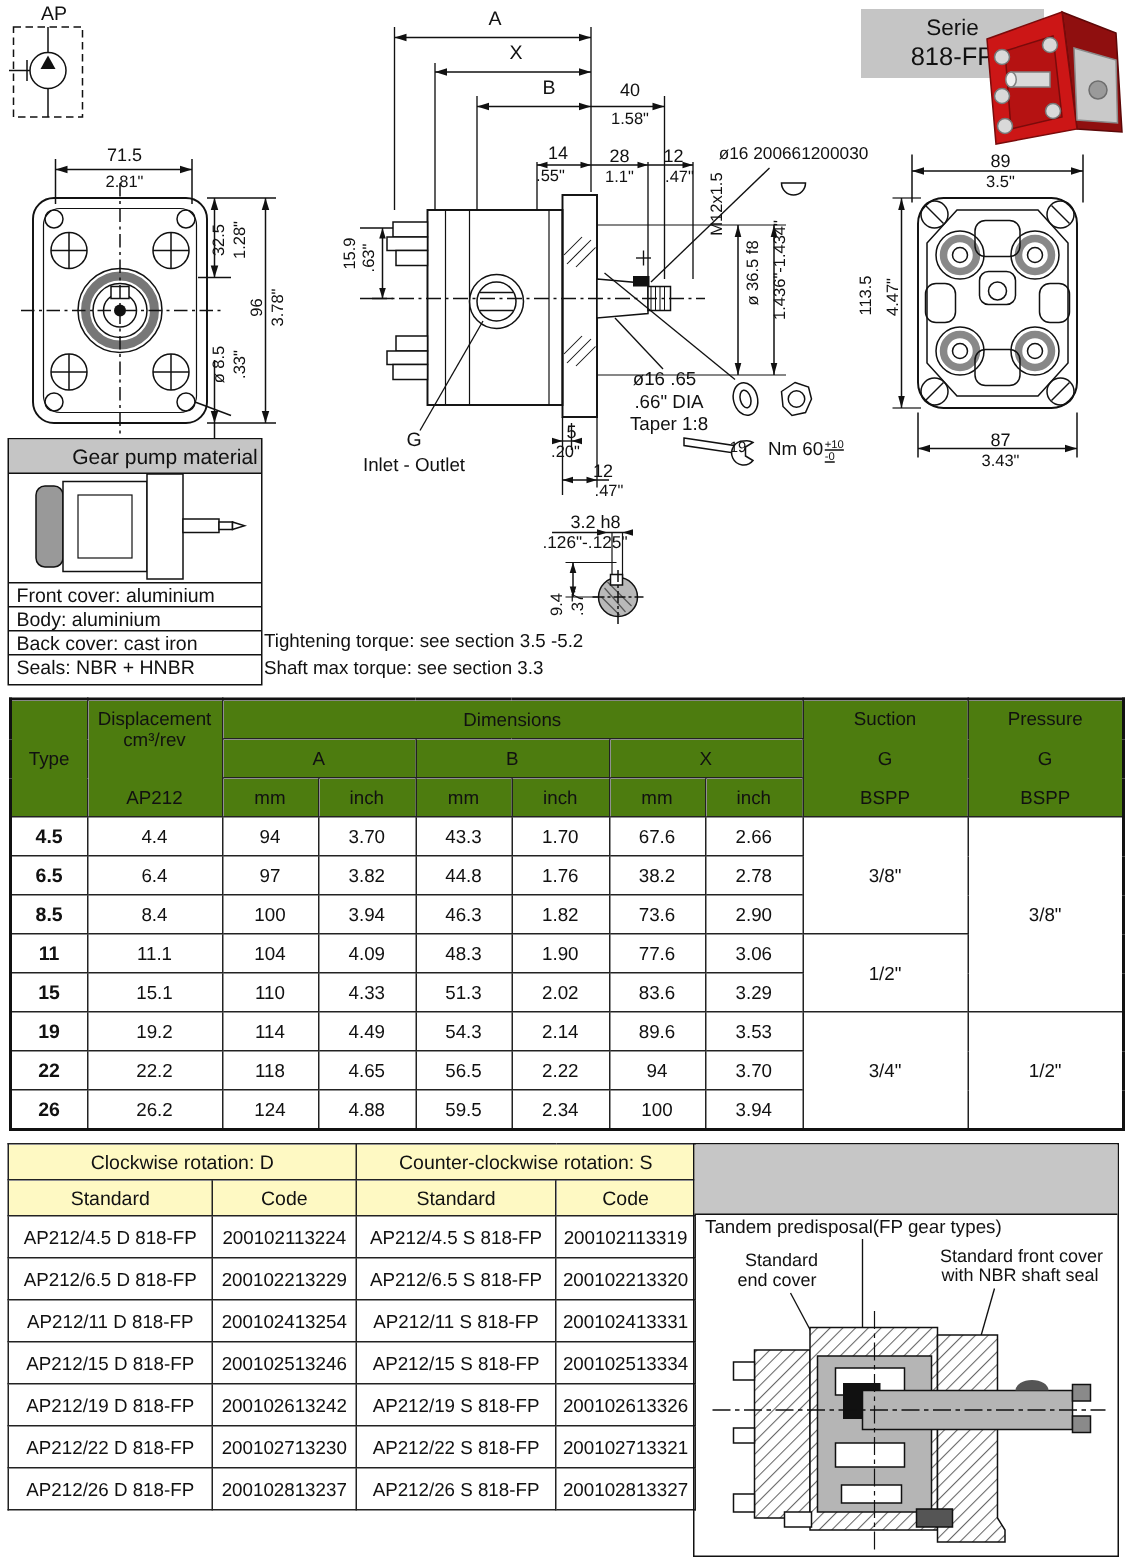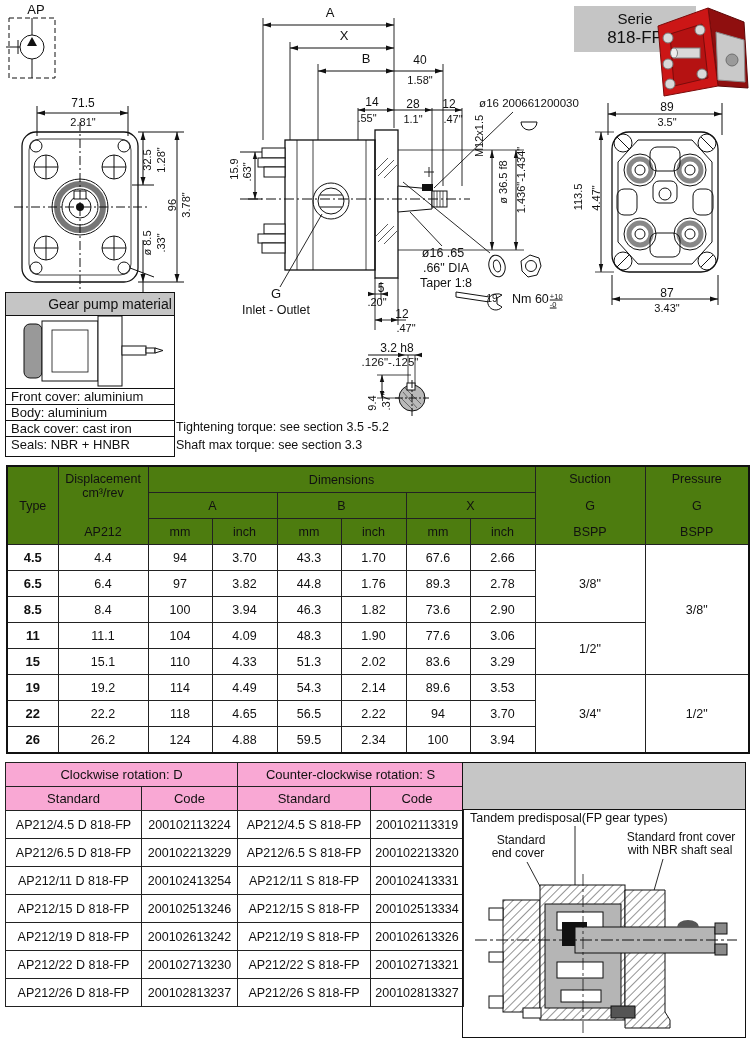--- a/index.html
+++ b/index.html
@@ -26,21 +26,21 @@
   table{border-collapse:collapse;table-layout:fixed;position:absolute;}
   td{border:1px solid #222;text-align:center;vertical-align:middle;font-size:12.5px;padding:0;overflow:hidden;}
   .dimtable{left:6px;top:465px;width:742px;}
   .dimtable td{height:25px;}
   .dimtable .hd td{background:#4d7c0f;}
   .dimtable{border:2px solid #111;}
   .typecol{font-weight:bold;font-size:13px;}
   .stack{display:flex;flex-direction:column;justify-content:space-between;height:100%;padding:5px 0;box-sizing:border-box;}
   .codetable{left:5px;top:762px;width:458px;border:1.5px solid #111;}
   .codetable td{height:27px;font-size:12.5px;}
-  .codetable .hd td{background:#f9a8d4;height:23px;font-size:13px;}
+  .codetable .hd td{background:#fef9c3;height:23px;font-size:13px;}
   .codecell{font-size:13px;margin-top:41px;}
   
   .tandempanel{position:absolute;left:462px;top:762px;width:284px;height:276px;border:1.5px solid #111;box-sizing:border-box;}
   .tandempanel .hd{height:46px;background:#c6c6c6;border-bottom:1.5px solid #111;}
   .note{position:absolute;font-size:12.5px;white-space:nowrap;}
 </style>
 </head>
 <body>
 
 <div class="page">
@@ -474,21 +474,21 @@
       <td rowspan="3">3/8"</td>
       <td rowspan="5">3/8"</td>
     </tr>
     <tr>
       <td class="typecol">6.5</td>
       <td>6.4</td>
       <td>97</td>
       <td>3.82</td>
       <td>44.8</td>
       <td>1.76</td>
-      <td>89.3</td>
+      <td>38.2</td>
       <td>2.78</td>
     </tr>
     <tr>
       <td class="typecol">8.5</td>
       <td>8.4</td>
       <td>100</td>
       <td>3.94</td>
       <td>46.3</td>
       <td>1.82</td>
       <td>73.6</td>

